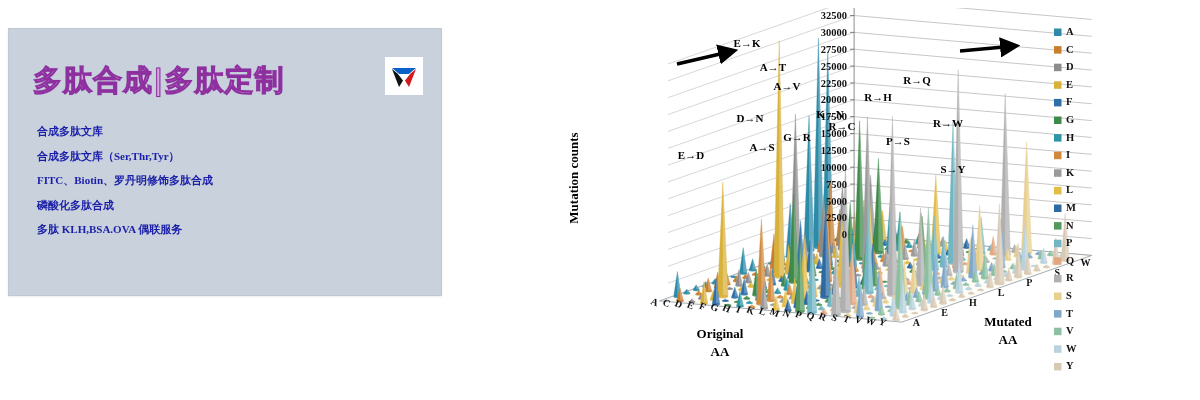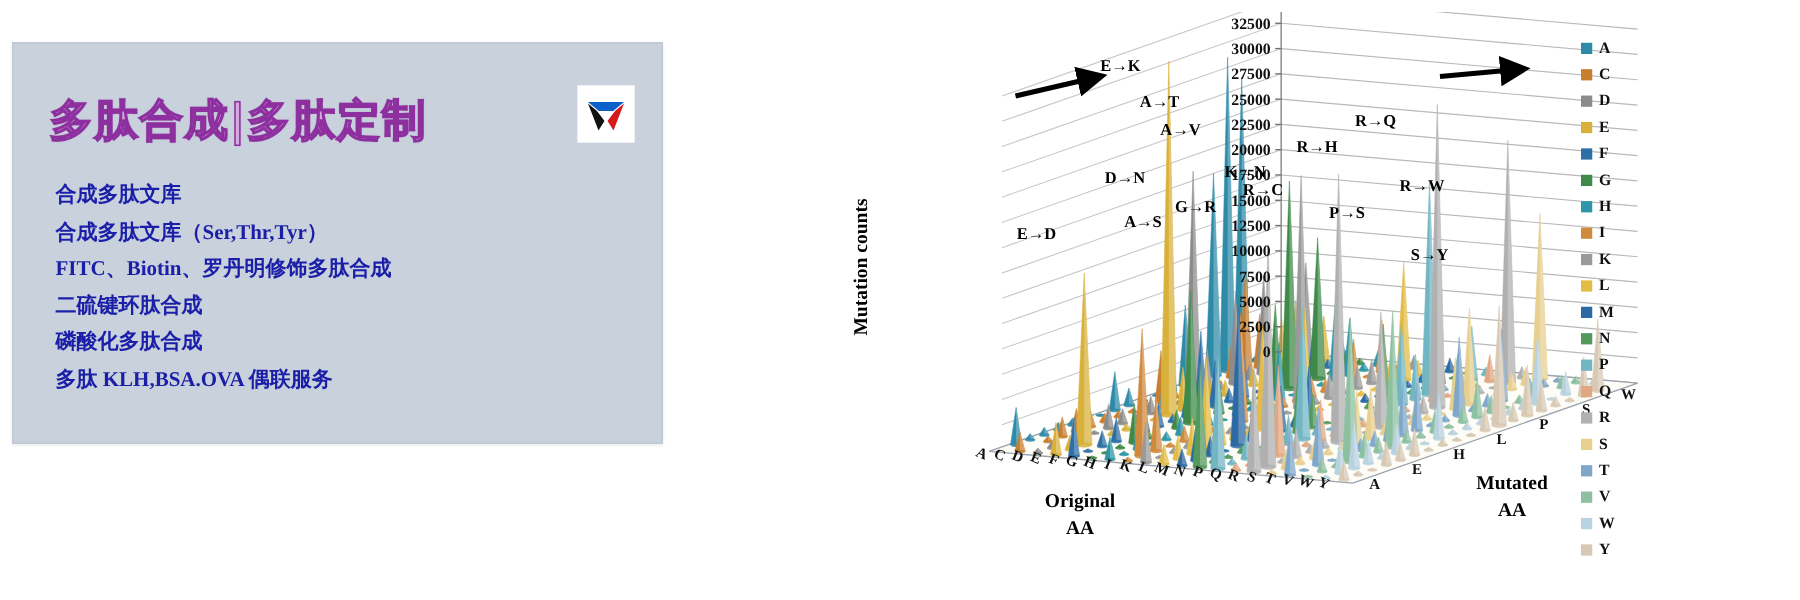--- a/index.html
+++ b/index.html
@@ -16,21 +16,21 @@
     position:absolute;left:24px;top:32px;
     font-family:"DejaVu Sans",sans-serif;font-size:29px;font-weight:700;
     letter-spacing:1px;color:#d7a8e0;
     -webkit-text-stroke:1px #8e2fa0;
     text-shadow:0 0 1px #7a2a8c;
     white-space:nowrap;
   }
   .promo-list{
     position:absolute;left:28px;top:90px;width:380px;
     color:#1b1fa8;font-family:"Liberation Serif",serif;
-    font-size:14px;font-weight:700;line-height:24.5px;
+    font-size:11px;font-weight:700;line-height:24.5px;
   }
   .promo-list div{white-space:nowrap;}
   .logo{
     position:absolute;right:18px;top:28px;width:38px;height:38px;
     background:#ffffff;display:block;
   }
 
   
   .chart{position:absolute;left:560px;top:8px;width:620px;height:388px;}
   .chart svg{display:block;}
@@ -53,21 +53,20 @@
       <polygon points="7,11 31,11 19,21" fill="#0a62c9"></polygon>
       <polygon points="31,12 24,30 19,22" fill="#d41a1a"></polygon>
       <polygon points="7,12 14,30 19,22" fill="#111111"></polygon>
       <polygon points="13,17 25,17 19,25" fill="#ffffff"></polygon>
     </svg>
 
     <div class="promo-list">
       <div>合成多肽文库</div>
       <div>合成多肽文库（Ser,Thr,Tyr）</div>
       <div>FITC、Biotin、罗丹明修饰多肽合成</div>
-      <div>二硫键环肽合成</div>
       <div>磷酸化多肽合成</div>
       <div>多肽 KLH,BSA.OVA 偶联服务</div>
     </div>
   </div>
 
   <div class="chart">
     <svg id="chart-svg" width="620" height="388" viewBox="0 0 620 388">
       <rect x="0" y="0" width="620" height="388" fill="#ffffff"></rect>
       <g id="g-grid">
           <line x1="294.12" y1="-9.340000000000003" x2="531.72" y2="11.450000000000017" stroke="#b9b9b9" stroke-width="0.8"></line>

